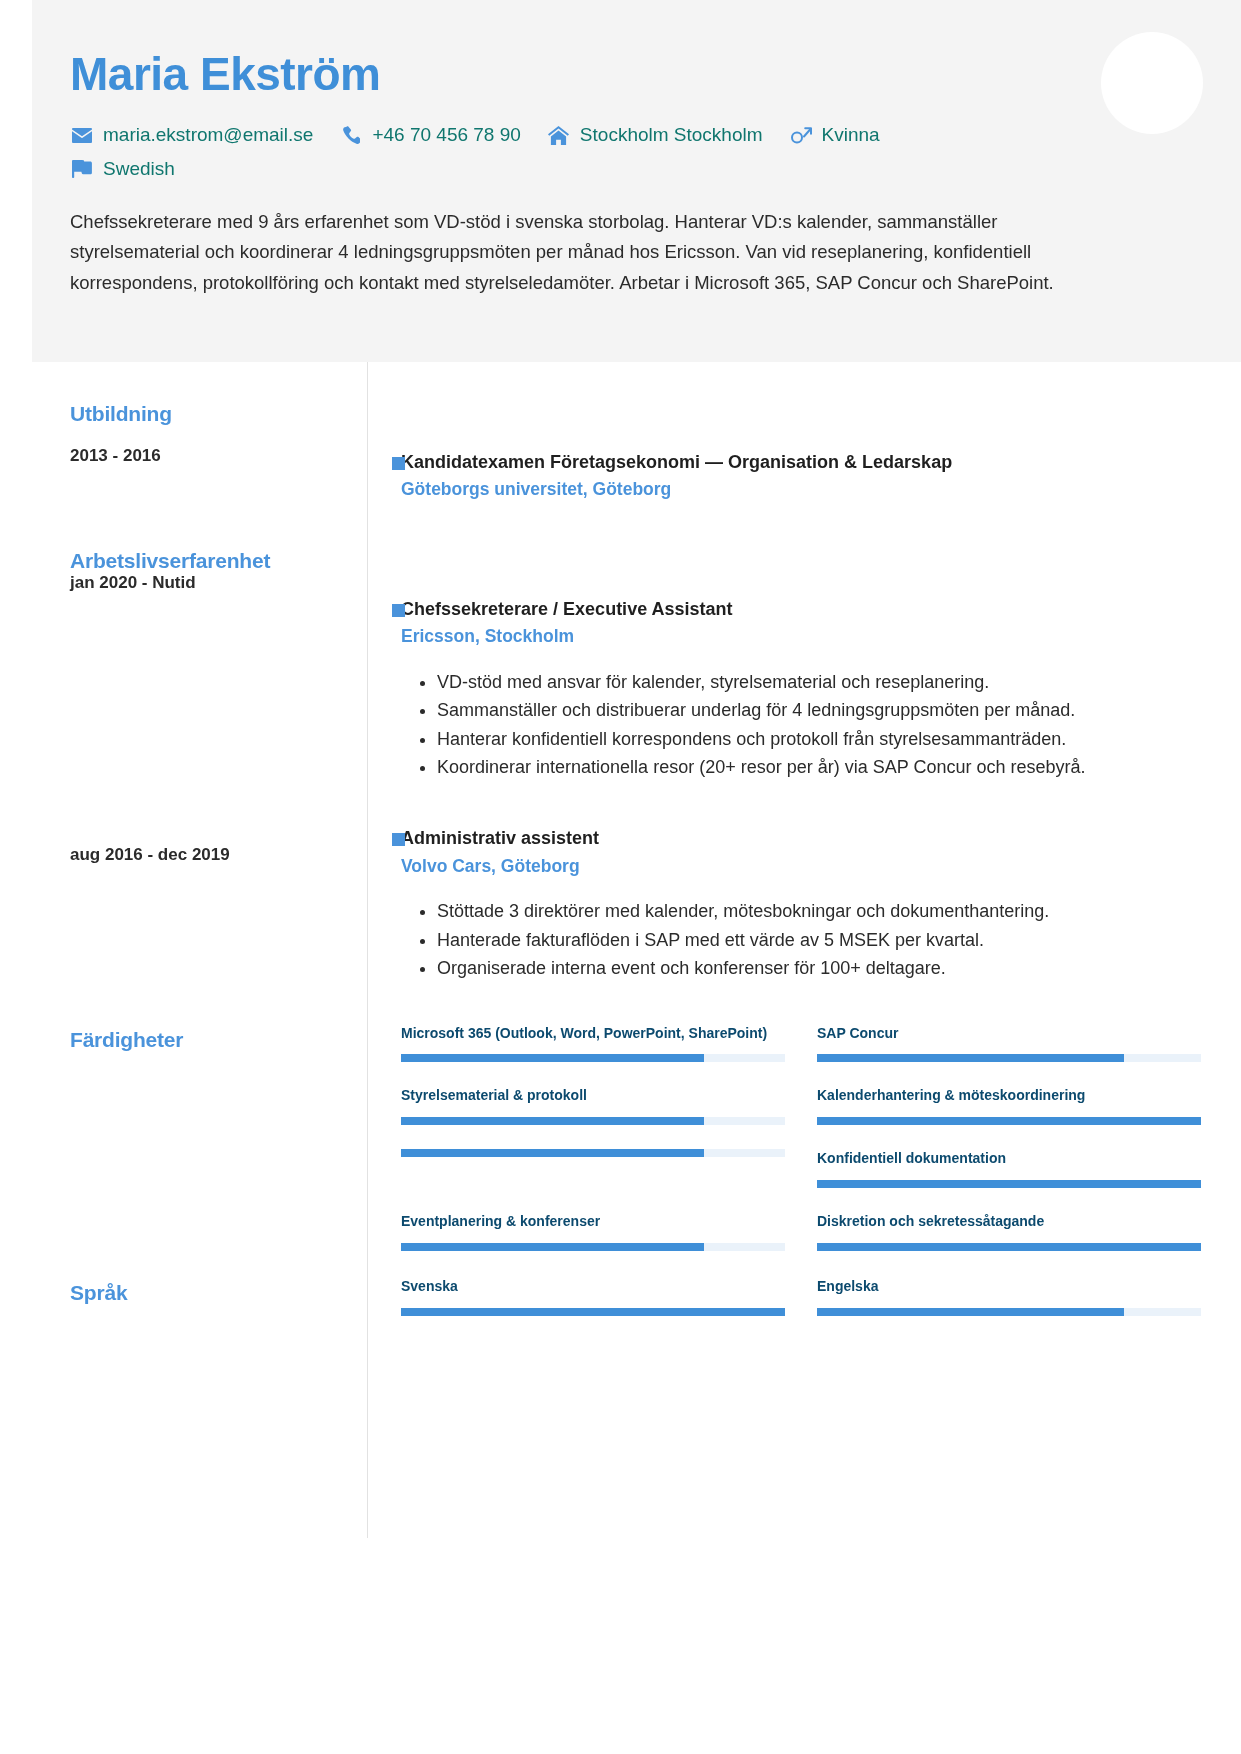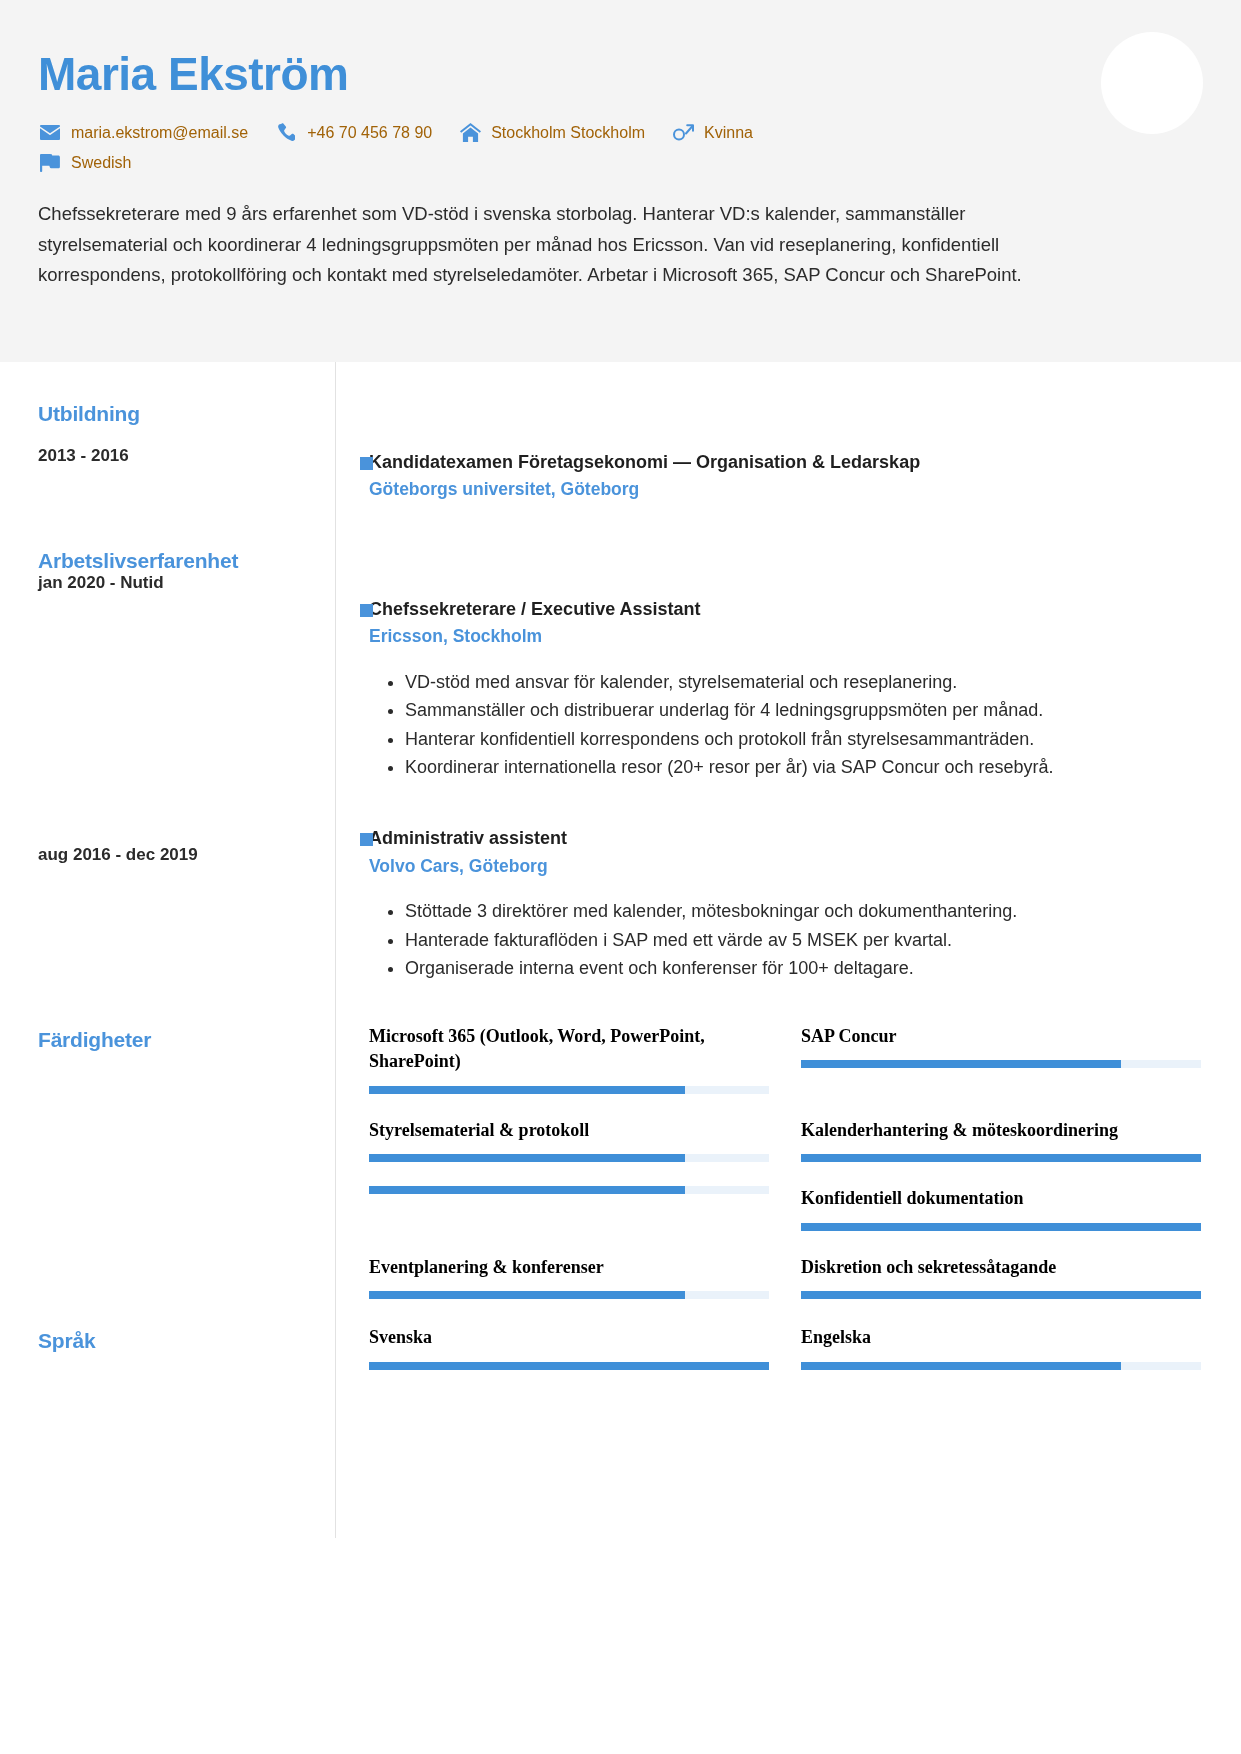--- a/index.html
+++ b/index.html
@@ -8,20 +8,21 @@
     height: 1754px;
     background: #ffffff;
     font-family: "Liberation Sans", sans-serif;
   }
   .page {
     position: relative;
     width: 1241px;
     height: 1538px;
     background: #ffffff;
     overflow: hidden;
+    padding-left: 32px;
   }
 
   
   .header {
     position: relative;
     background: #f4f4f4;
     padding: 48px 40px 40px 38px;
     height: 362px;
   }
   .name {
@@ -34,23 +35,24 @@
   }
   .contact-rows { margin-bottom: 26px; }
   .contact-line {
     display: flex;
     flex-wrap: wrap;
     align-items: center;
     margin-bottom: 9px;
   }
   .contact-item {
     display: flex;
+    align-items: center;
     margin-right: 26px;
-    font-size: 16px;
-    color: #a16207;
+    font-size: 19px;
+    color: #0f766e;
     line-height: 1.3;
   }
   .contact-item .ico {
     display: inline-flex;
     align-items: center;
     justify-content: center;
     width: 24px;
     height: 20px;
     margin-right: 9px;
     color: #4a93db;
@@ -153,26 +155,25 @@
   .skills-grid {
     display: grid;
     grid-template-columns: 1fr 1fr;
     column-gap: 32px;
     row-gap: 0;
   }
   .skill {
     margin-bottom: 24px;
   }
   .skill-name {
-    font-size: 18px;
-    font-weight: bold;
-    color: #000000;
+    font-size: 14px;
+    font-weight: bold;
+    color: #0c4a6e;
     line-height: 1.42;
     margin-bottom: 11px;
-    font-family: Liberation Serif, serif;
   }
   .bar-track {
     height: 8px;
     background: #eaf2fa;
     width: 100%;
   }
   .bar-fill {
     height: 8px;
     background: #3f8fd8;
   }

